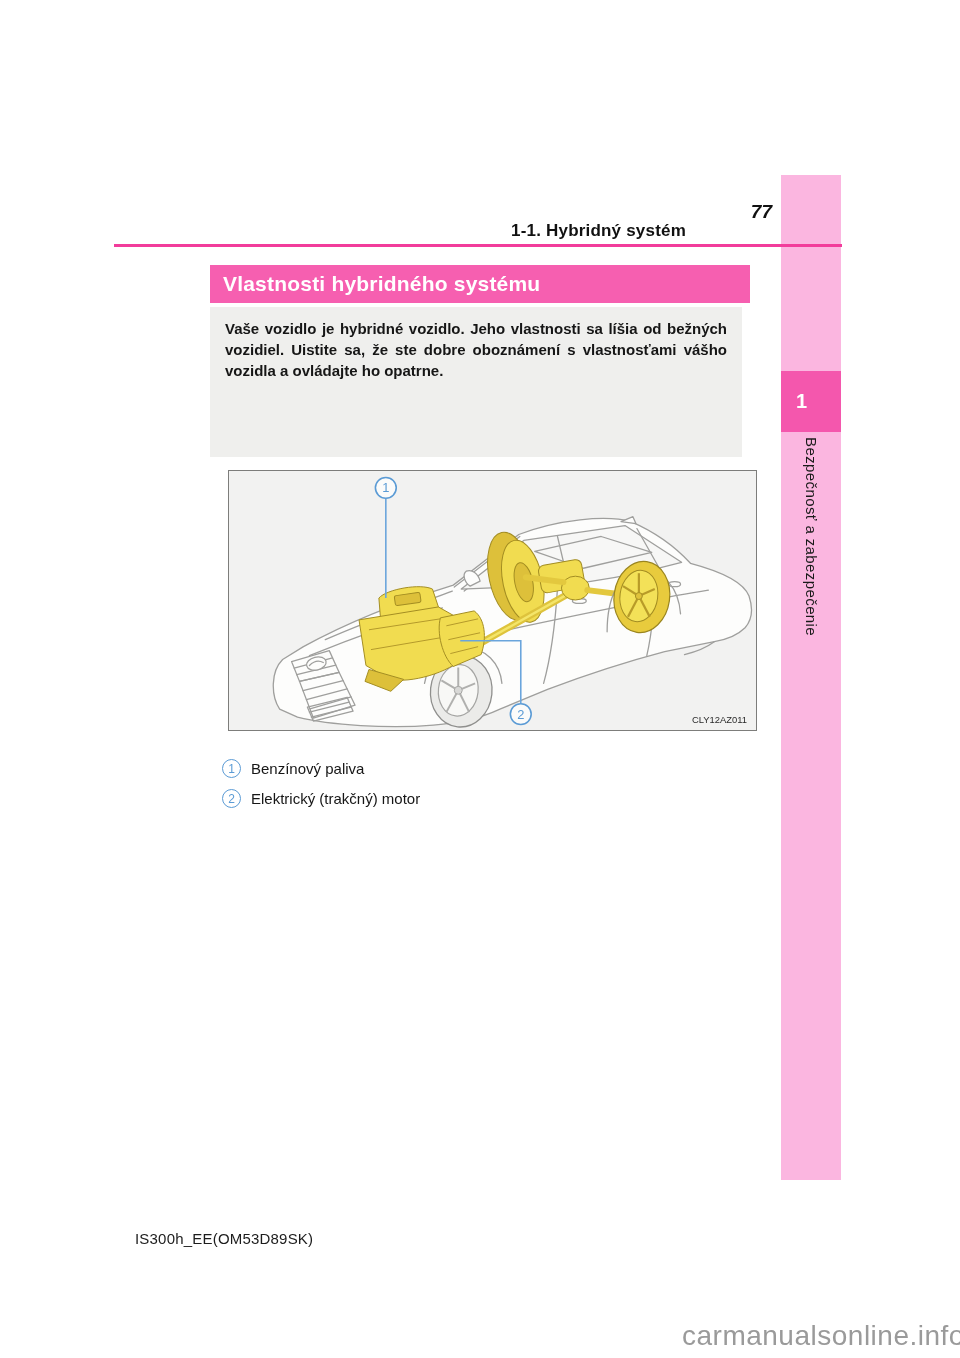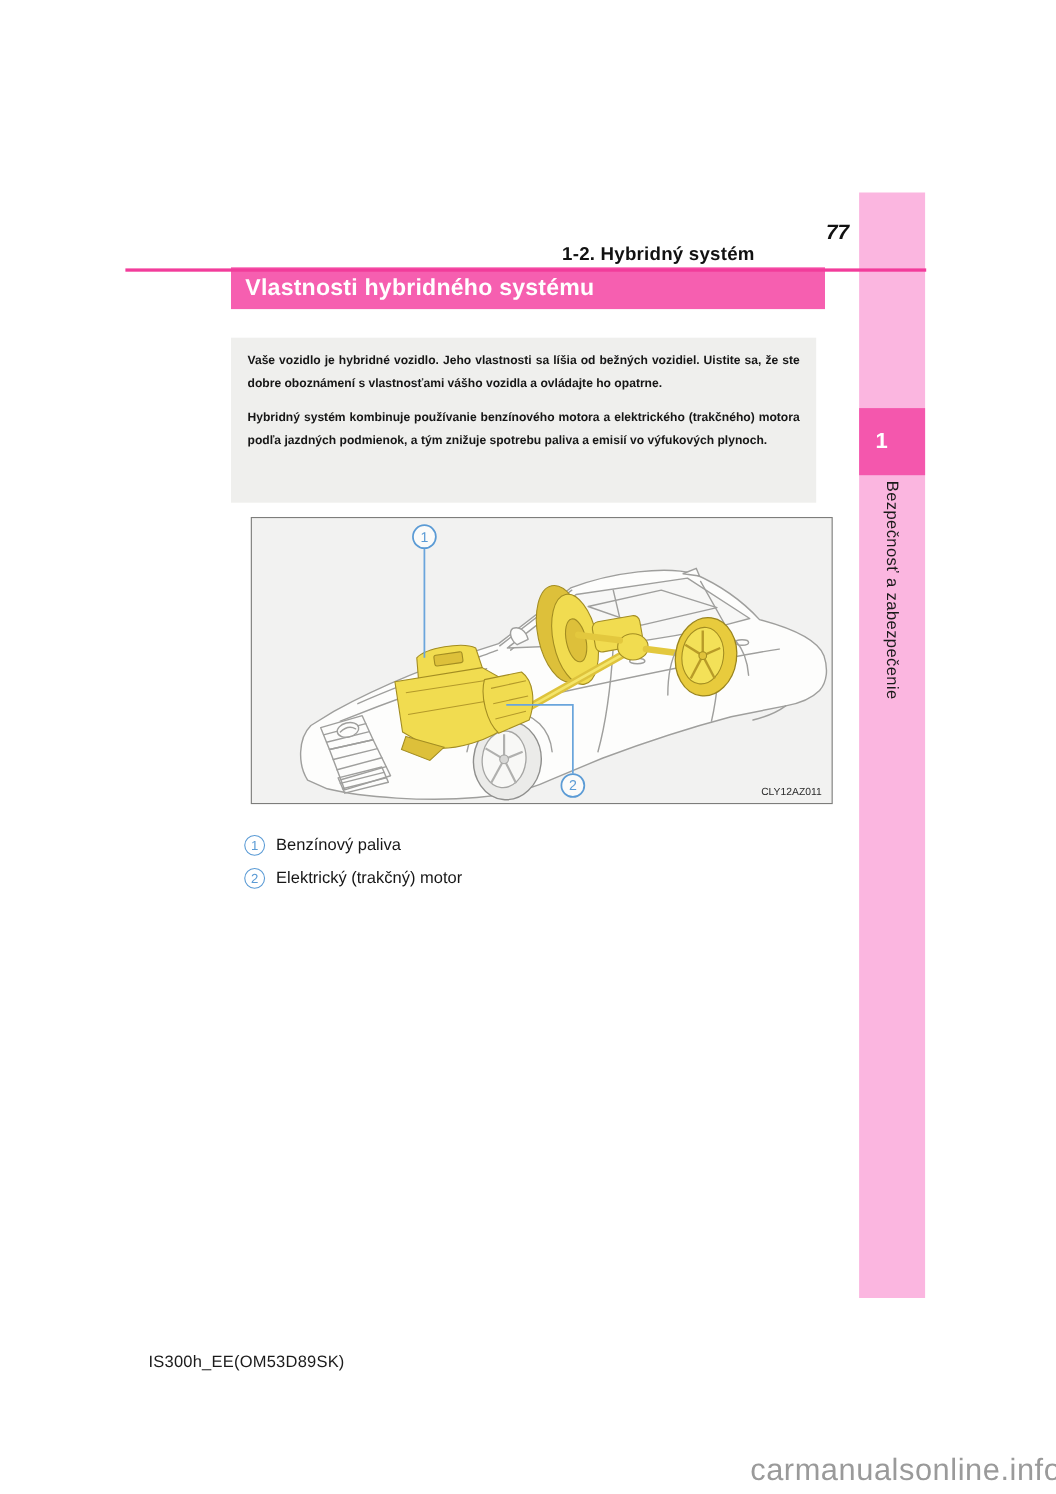--- a/index.html
+++ b/index.html
@@ -31,32 +31,32 @@
     display:flex;align-items:center;padding-left:15px;box-sizing:border-box;
   }
   .sidebar-label{
     position:absolute;left:0;top:262px;width:60px;display:flex;justify-content:center;
   }
   .sidebar-label span{
     writing-mode:vertical-rl;font-size:15px;color:#1a1a1a;letter-spacing:.4px;
   }
   
   .section-title{
-    position:absolute;left:210px;top:243px;width:540px;height:38px;
+    position:absolute;left:210px;top:265px;width:540px;height:38px;
     background:var(--accent-pink,#f65fb0);color:#fff;
     font-size:21px;font-weight:bold;letter-spacing:.2px;
     display:flex;align-items:center;padding-left:13px;box-sizing:border-box;
   }
   
   .intro-box{
     position:absolute;left:210px;top:307px;width:532px;height:150px;
     background:#efefed;box-sizing:border-box;padding:11px 15px 0 15px;
   }
   .intro-box p{
-    margin:0 0 10px 0;font-size:11px;font-weight:bold;line-height:21px;
+    margin:0 0 10px 0;font-size:15px;font-weight:bold;line-height:21px;
     color:#161616;text-align:justify;
   }
   
   .figure{
     position:absolute;left:228px;top:470px;width:529px;height:261px;
     background:#f2f2f1;border:1px solid #7d7d7b;box-sizing:border-box;
   }
   .figure svg{display:block;width:100%;height:100%;}
   .figure text{font-family:"Liberation Sans",sans-serif;}
   .figure-caption{
@@ -89,40 +89,39 @@
   .ydetail{stroke:#b3992a;stroke-width:1;fill:none;}
   .callout-line{stroke:#6aa5dc;stroke-width:1.6;fill:none;}
   .callout-circle{fill:#fbfbfa;stroke:var(--callout-blue,#5b9bd5);stroke-width:1.6;}
   .callout-num{fill:var(--callout-blue,#5b9bd5);font-size:13px;}
 </style>
 </head>
 <body>
 
 <div class="page">
 
-  <div class="header-section">1-2. Hybridný systém</div>
+  <div class="header-section">1-1. Hybridný systém</div>
   <div class="page-number">77</div>
   <div class="header-rule"></div>
 
   <div class="sidebar">
     <div class="chapter-tab">
       <span>1</span>
     </div>
     <div class="sidebar-label">
       <span>Bezpečnosť a zabezpečenie</span>
     </div>
   </div>
 
   <div class="section-title">
     <span>Vlastnosti hybridného systému</span>
   </div>
 
   <div class="intro-box">
     <p>Vaše vozidlo je hybridné vozidlo. Jeho vlastnosti sa líšia od bežných vozidiel. Uistite sa, že ste dobre oboznámení s vlastnosťami vášho vozidla a ovládajte ho opatrne.</p>
-    <p>Hybridný systém kombinuje používanie benzínového motora a elektrického (trakčného) motora podľa jazdných podmienok, a tým znižuje spotrebu paliva a emisií vo výfukových plynoch.</p>
   </div>
 
   <div class="figure">
     <svg viewBox="0 0 529 261">
 
       <g>
         <path class="ln bodyfill" d="M50,240 C41,226 41,202 53,190 L74,177 C125,149 183,128 225,115 L291,64 C330,49 379,44 404,51 C434,64 453,81 464,93 C498,102 518,113 523,126 C527,138 526,150 519,158 C512,165 500,170 488,172 L438,182 C400,192 360,205 320,220 L272,240 C255,248 230,254 205,256 C160,260 100,256 68,248 Z"></path>
 
         <path class="ln" d="M96,170 C150,146 201,130 224,121"></path>
         <path class="ln" d="M80,186 C130,166 182,148 214,138"></path>

